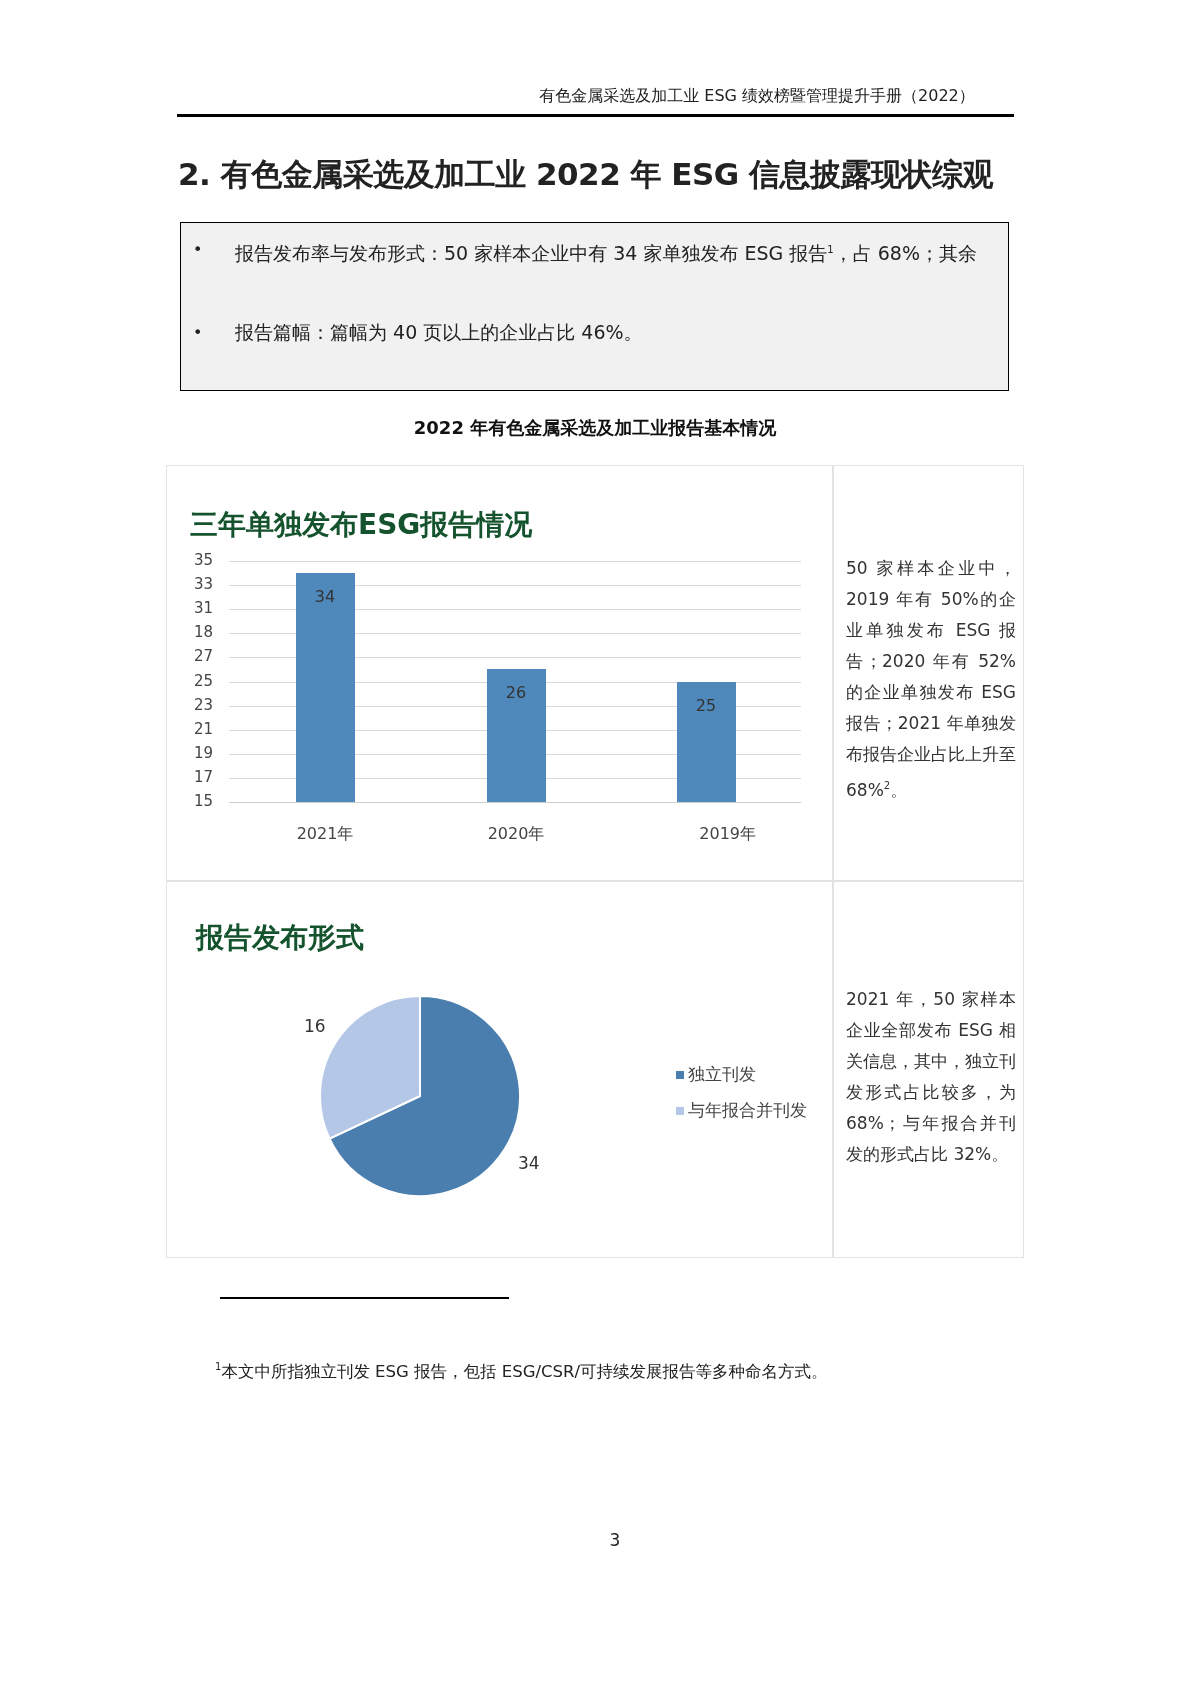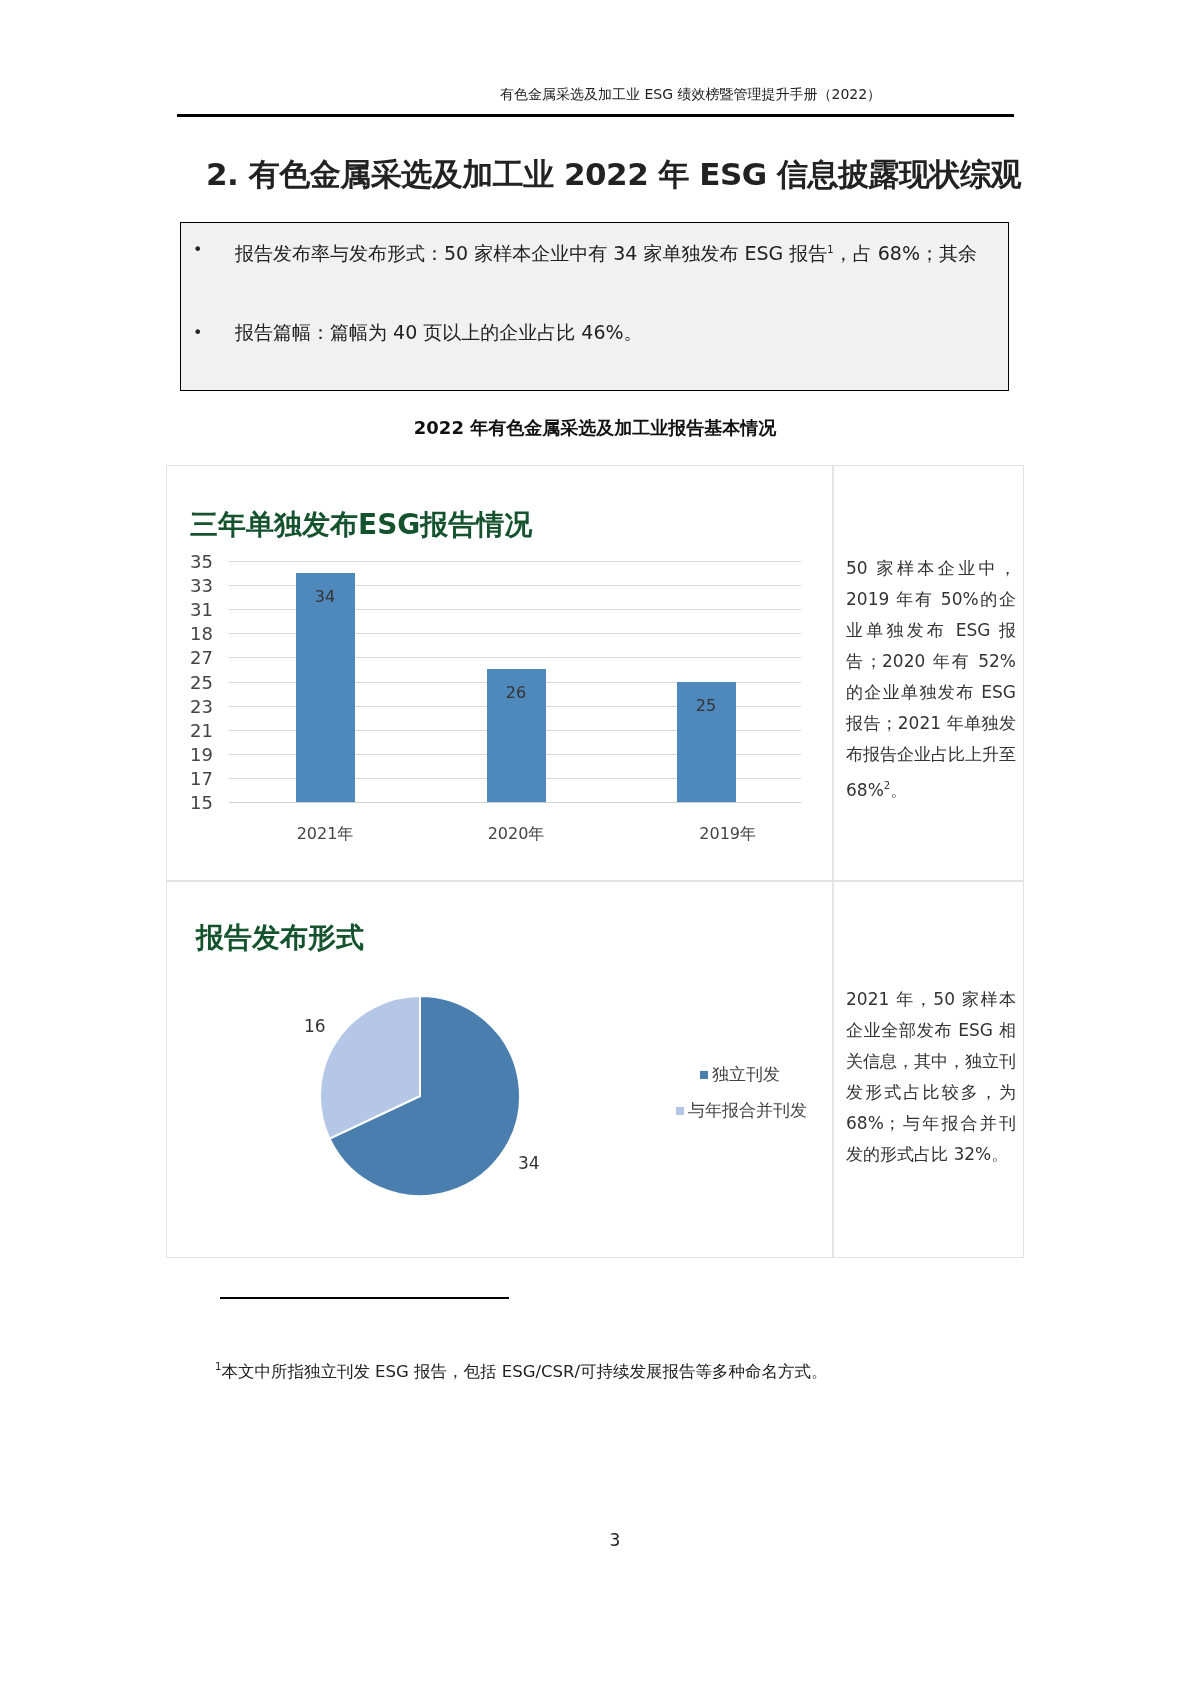--- a/index.html
+++ b/index.html
@@ -1,31 +1,31 @@
 <!DOCTYPE html>
 <html><head>
 <meta charset="utf-8">
 <style>
   html,body{margin:0;padding:0;background:#fff;}
   body{width:1190px;height:1683px;position:relative;overflow:hidden;font-family:"DejaVu Sans","Liberation Sans",sans-serif;color:#222;}
   .abs{position:absolute;}
-  #running-header{left:500px;width:514px;top:86px;text-align:left;font-size:14px;color:#222;white-space:nowrap;}
+  #running-header{left:500px;width:514px;top:86px;text-align:center;font-size:16px;color:#222;white-space:nowrap;}
   #header-rule{left:177px;top:114px;width:837px;height:3px;background:#000;}
-  #section-title{left:178px;top:154px;font-size:31px;font-weight:bold;color:#222;white-space:nowrap;letter-spacing:-0.5px;margin-left:28px;}
+  #section-title{left:178px;top:154px;font-size:31px;font-weight:bold;color:#222;white-space:nowrap;letter-spacing:-0.5px;}
   #summary-box{left:180px;top:222px;width:829px;height:169px;box-sizing:border-box;border:1.5px solid #000;background:#f1f1f1;}
   .bullet-row{position:absolute;left:0;width:100%;font-size:19px;line-height:37px;}
   .bullet-dot{position:absolute;left:12px;top:0;font-size:16px;}
   .bullet-text{position:absolute;left:54px;right:8px;}
   #figure-title{left:0;width:1190px;top:416px;text-align:center;font-size:18px;font-weight:bold;color:#111;}
   #figure-table{left:166px;top:465px;width:858px;height:793px;box-sizing:border-box;border:1.5px solid #e3e3e3;}
   #col-divider{left:832px;top:465px;width:1.5px;height:793px;background:#e3e3e3;}
   #row-divider{left:166px;top:880px;width:858px;height:1.5px;background:#e3e3e3;}
   .chart-title{font-size:28px;font-weight:bold;color:#14532d;white-space:nowrap;}
   .side-text{font-size:17px;line-height:31px;color:#333;width:170px;text-align:justify;}
-  .ytick{position:absolute;width:30px;text-align:right;font-size:18px;color:#444;}
+  .ytick{position:absolute;width:30px;text-align:right;font-size:15px;color:#444;}
   .grid{position:absolute;height:1px;background:#d9d9d9;}
   .bar{position:absolute;background:#4f88bb;}
   .bar-label{position:absolute;width:60px;text-align:center;font-size:16px;color:#333;}
   .xtick{position:absolute;width:100px;text-align:center;font-size:16px;color:#444;}
   .legend-item{position:absolute;font-size:17px;color:#444;white-space:nowrap;}
   .legend-swatch{display:inline-block;width:8px;height:8px;margin-right:4px;vertical-align:middle;}
   #fn-rule{left:220px;top:1297px;width:289px;height:1.5px;background:#000;}
   .fn{font-size:16.5px;color:#222;line-height:37px;}
   sup{font-size:10px;}
   #page-number{left:0;width:1230px;top:1530px;text-align:center;font-size:17px;color:#222;}
@@ -63,21 +63,21 @@
   <span>50 家样本企业中，2019 年有 50%的企业单独发布 ESG 报告；2020 年有 52%的企业单独发布 ESG 报告；2021 年单独发布报告企业占比上升至 68%</span><sup>2</sup><span>。</span>
 </div>
 
 <div class="abs chart-title" style="left:196px;top:919px;">报告发布形式</div>
 <svg class="abs" style="left:300px;top:980px;" width="260" height="240">
   <path id="pie-main" fill="#4a7eaf" stroke="#fff" stroke-width="2" d="M120,116 L120,16 A100,100 0 1 1 29.51729475339802,158.57792915650722 Z"></path>
   <path id="pie-minor" fill="#b4c7e7" stroke="#fff" stroke-width="2" d="M120,116 L29.51729475339802,158.57792915650722 A100,100 0 0 1 119.99999999999997,16 Z"></path>
 </svg>
 <div class="abs" style="left:304px;top:1016px;font-size:17px;color:#333;">16</div>
 <div class="abs" style="left:518px;top:1153px;font-size:17px;color:#333;">34</div>
-<div class="legend-item" style="left:700px;top:1063px;">
+<div class="legend-item" style="left:676px;top:1063px;">
   <span class="legend-swatch" style="background:#4a7eaf;"></span><span>独立刊发</span>
 </div>
 <div class="legend-item" style="left:676px;top:1099px;">
   <span class="legend-swatch" style="background:#b4c7e7;"></span><span>与年报合并刊发</span>
 </div>
 <div class="abs side-text" style="left:846px;top:984px;">2021 年，50 家样本企业全部发布 ESG 相关信息，其中，独立刊发形式占比较多，为 68%；与年报合并刊发的形式占比 32%。</div>
 
 <div class="abs" id="fn-rule"></div>
 <div class="abs fn" style="left:215px;top:1348px;white-space:nowrap;">
   <sup>1</sup><span>本文中所指独立刊发 ESG 报告，包括 ESG/CSR/可持续发展报告等多种命名方式。</span>

